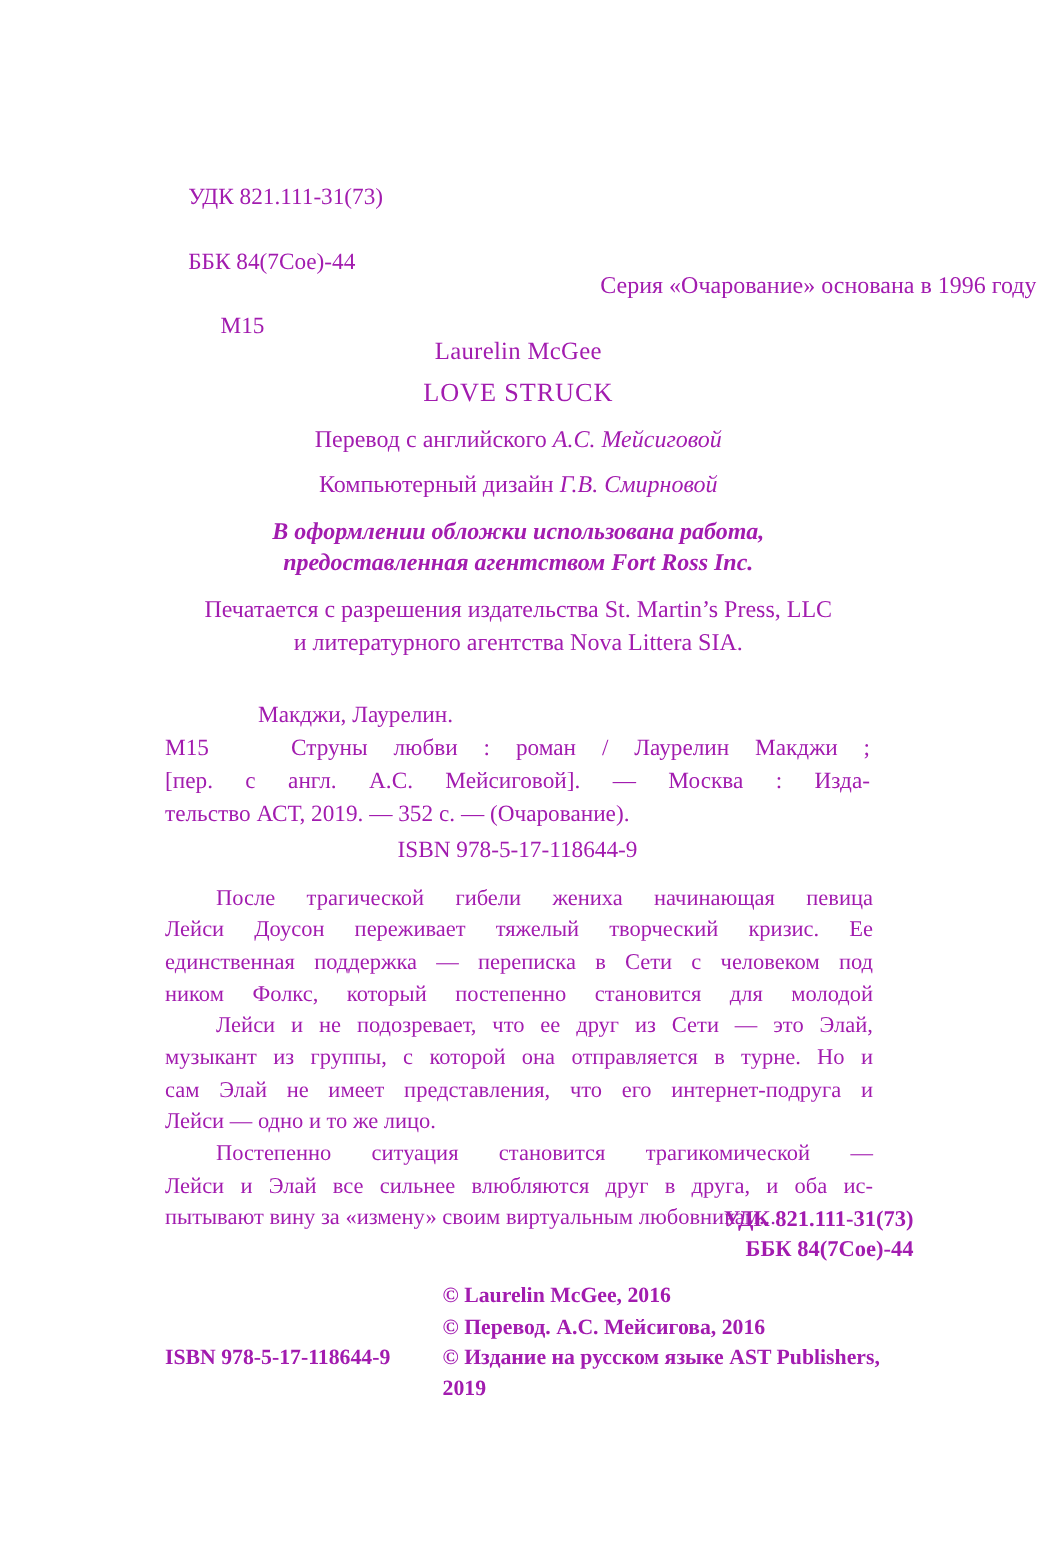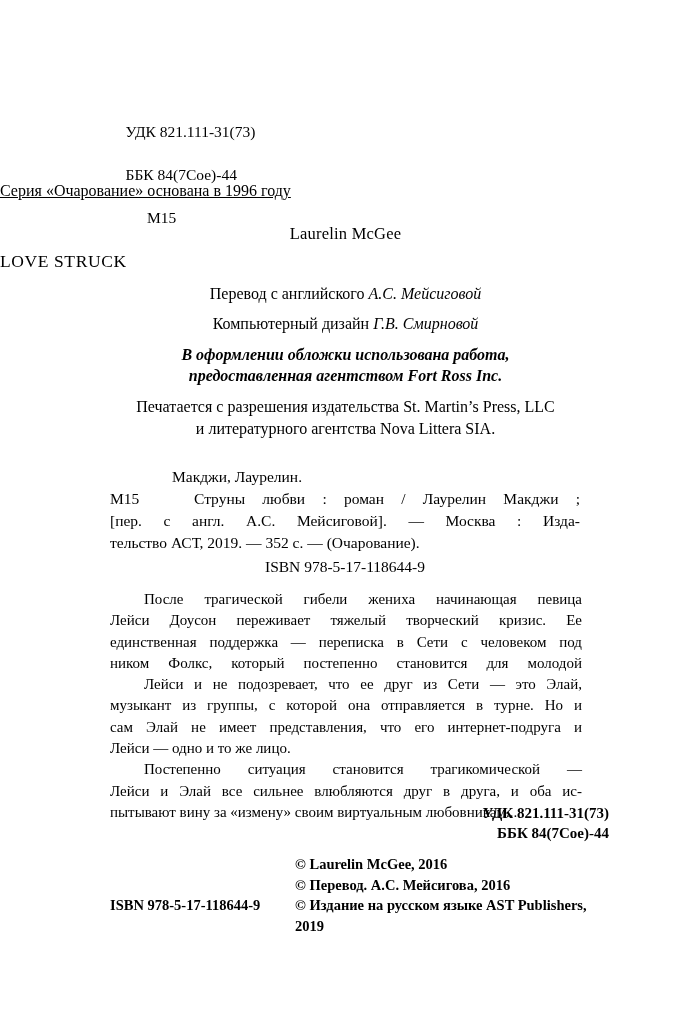--- a/index.html
+++ b/index.html
@@ -6,58 +6,57 @@
     margin: 0;
     padding: 0;
     background: #ffffff;
   }
   .page {
     position: relative;
     width: 691px;
     height: 1034px;
     background: #ffffff;
     font-family: "Liberation Serif", "DejaVu Serif", serif;
-    color: #000000;
+    color: #a21caf;
     overflow: hidden;
   }
 
   
   .udk-block {
     position: absolute;
     left: 110px;
     top: 99px;
     font-size: 15.5px;
     line-height: 21.5px;
     white-space: pre;
   }
   .udk-block .indent-m15 { display: block; padding-left: 37px; }
 
   
   .series-line {
     position: absolute;
     left: 0;
     right: 0;
     top: 182px;
-    text-align: left;
-    font-size: 16px;
-    text-decoration: underline;
+    text-align: right;
+    font-size: 16px;
   }
   .author-line {
     position: absolute;
     left: 0; right: 0;
     top: 224px;
     text-align: center;
     font-size: 16.5px;
     letter-spacing: 0.2px;
   }
   .title-line {
     position: absolute;
     left: 0; right: 0;
     top: 251px;
-    text-align: left;
+    text-align: center;
     font-size: 17.5px;
     letter-spacing: 0.6px;
   }
   .translator-line {
     position: absolute;
     left: 0; right: 0;
     top: 285px;
     text-align: center;
     font-size: 16px;
   }

